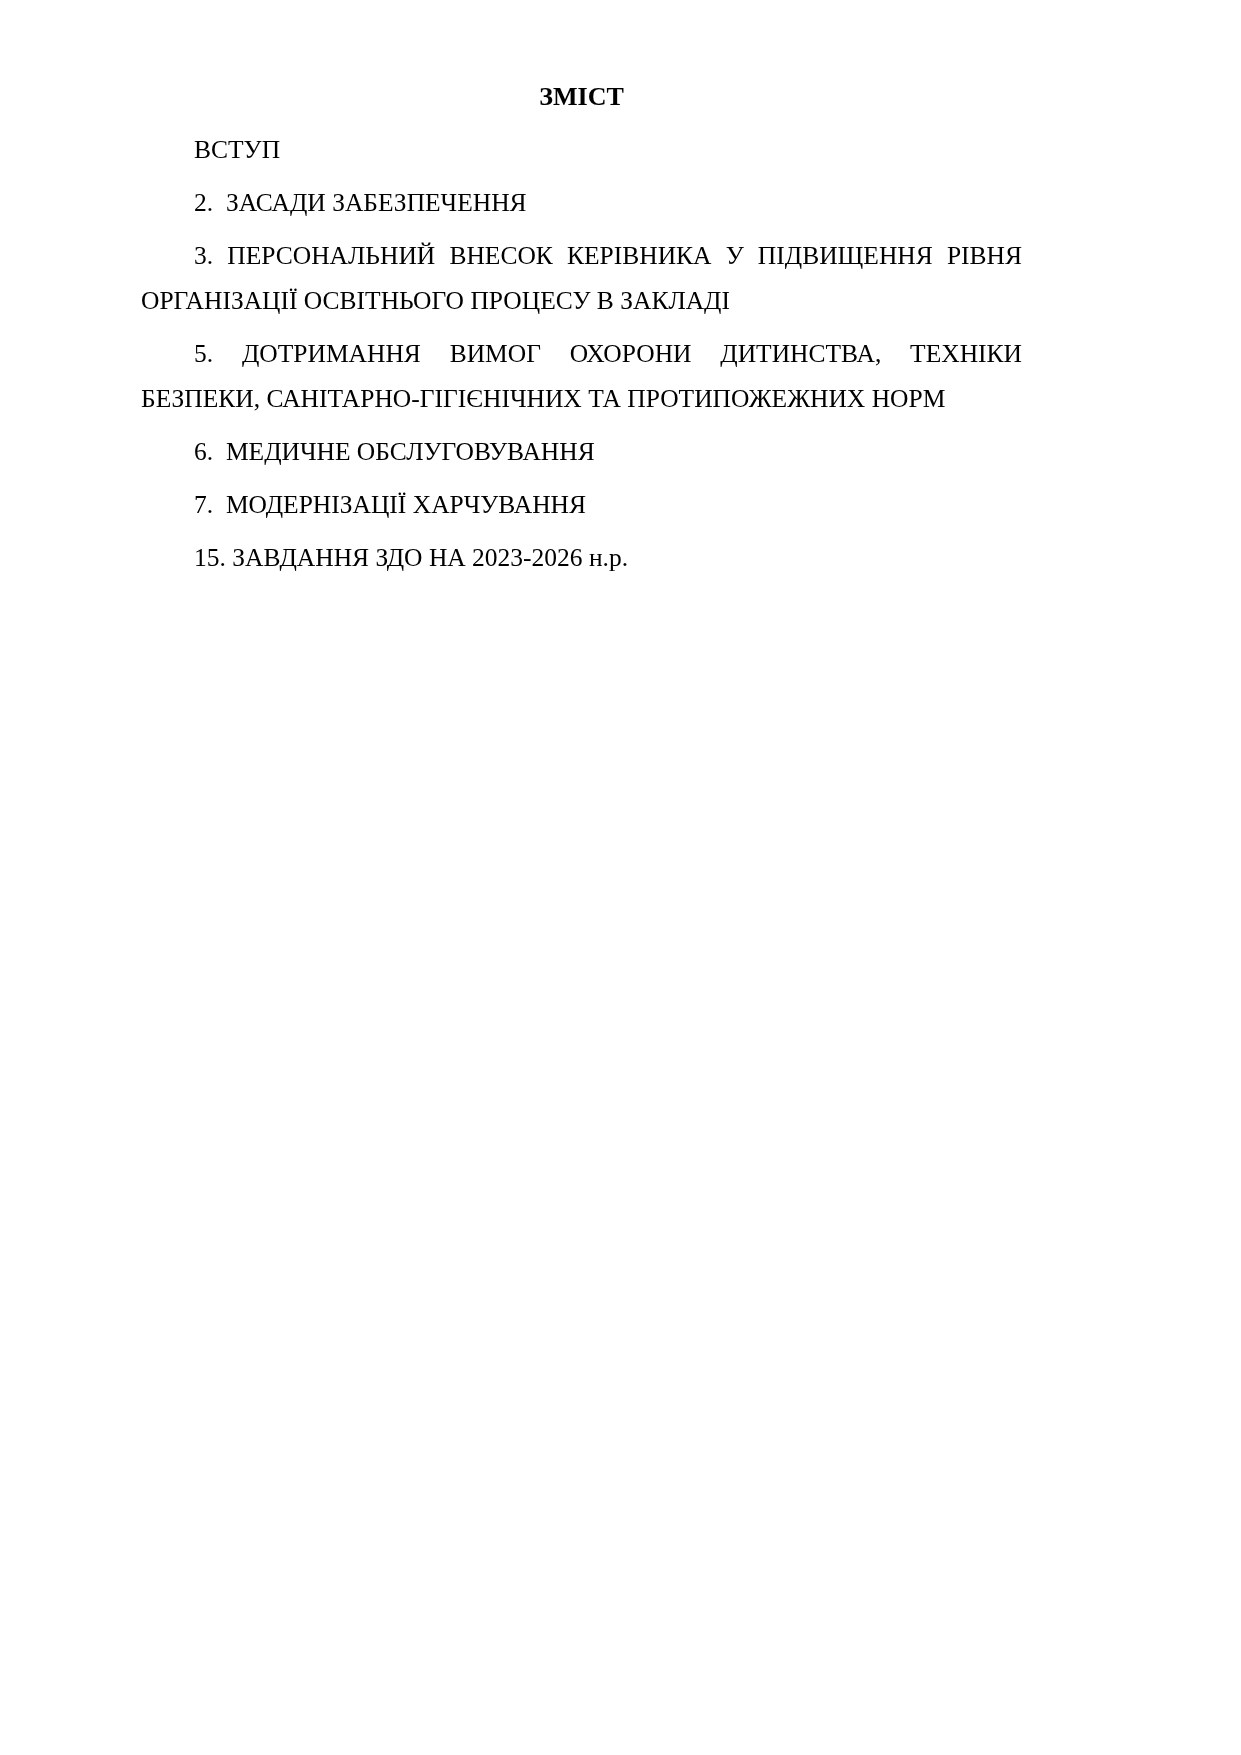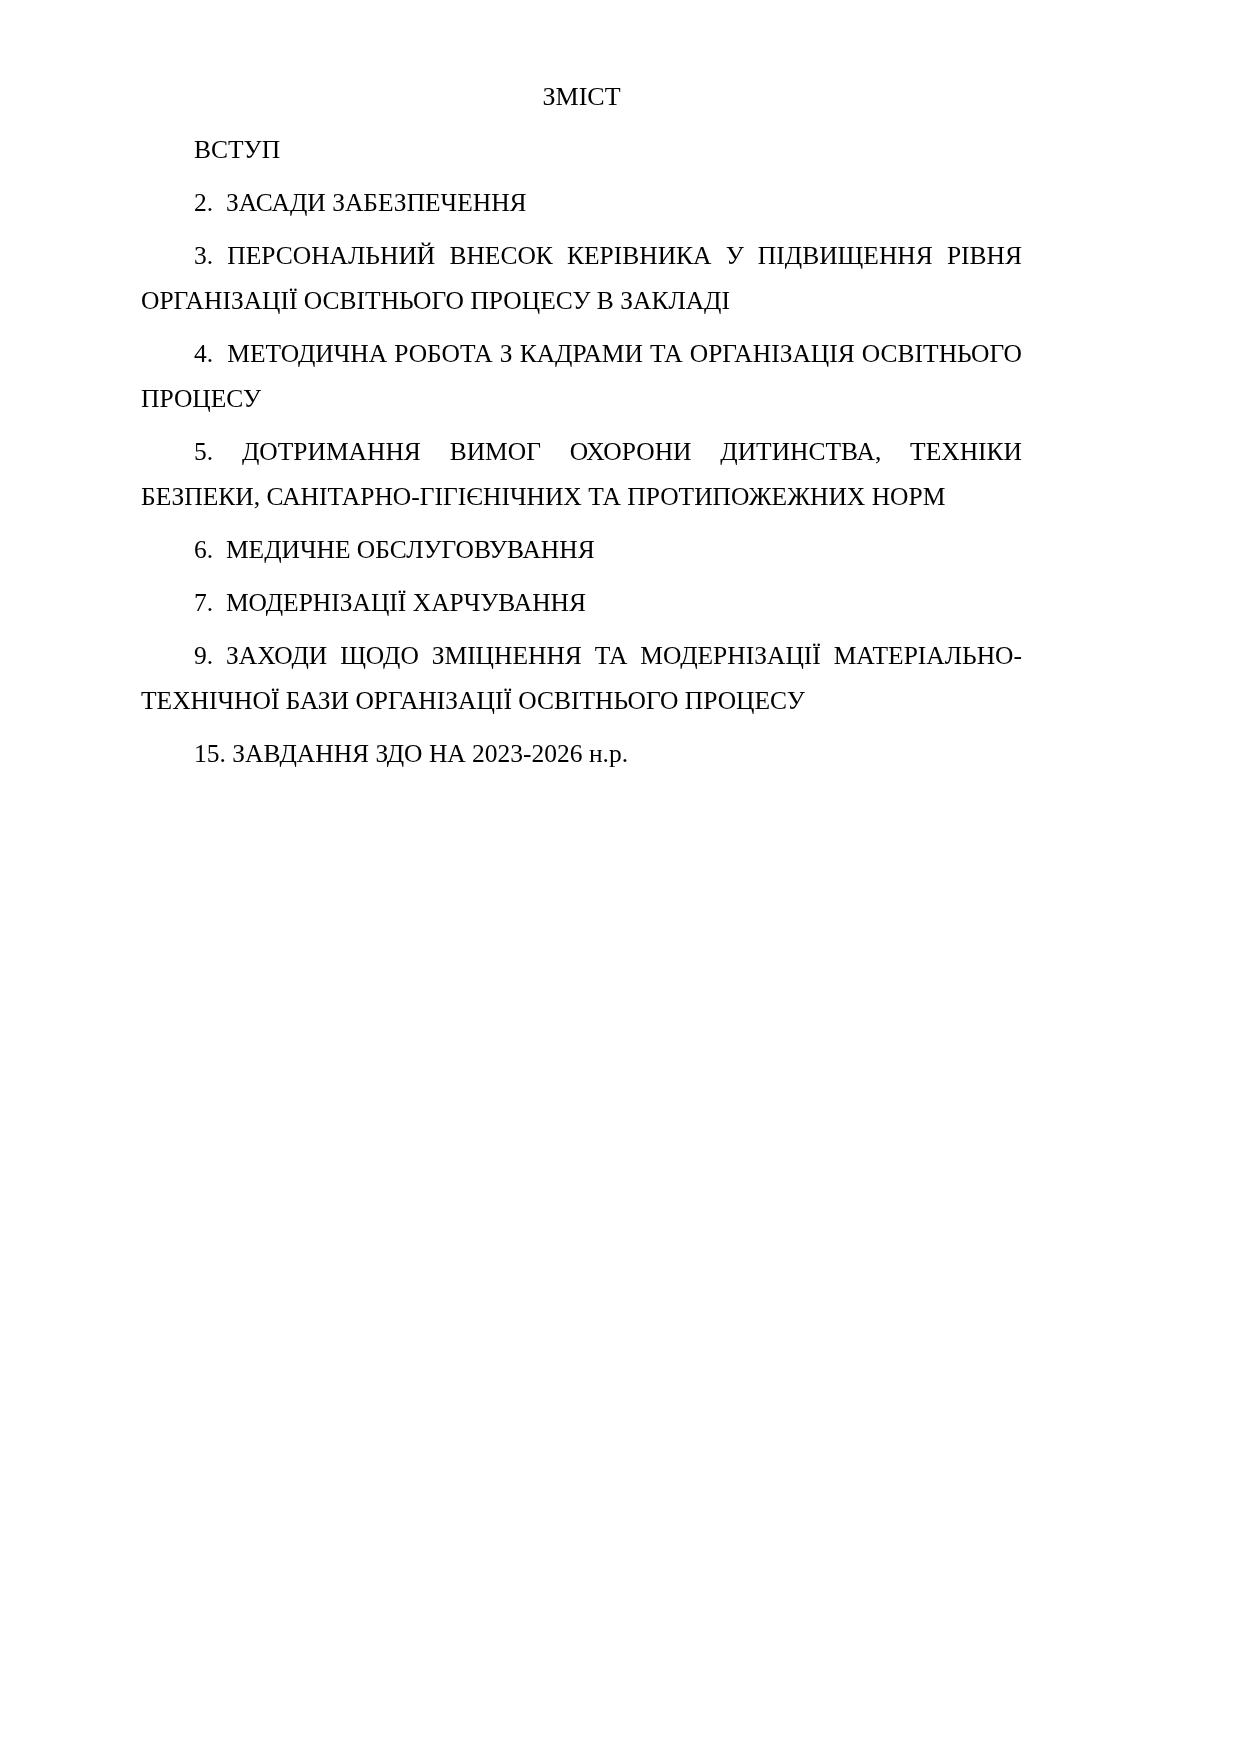--- a/index.html
+++ b/index.html
@@ -16,21 +16,21 @@
       color: #000000;
     }
     .page {
       position: absolute;
       left: 133px;
       top: 74px;
       width: 897px;
     }
     .title {
       text-align: center;
-      font-weight: normal;
+      font-weight: bold;
       font-size: 26px;
       line-height: 45px;
       height: 45px;
       margin: 0;
       padding-left: 0;
     }
     .toc {
       list-style: none;
       margin: 0;
       padding: 0;
@@ -67,31 +67,25 @@
     <li class="toc-item single">
       <span>ВСТУП</span>
     </li>
     <li class="toc-item single">
       <span class="num wide">2.</span><span>ЗАСАДИ ЗАБЕЗПЕЧЕННЯ</span>
     </li>
     <li class="toc-item">
       <span class="num">3.</span><span>ПЕРСОНАЛЬНИЙ ВНЕСОК КЕРІВНИКА У ПІДВИЩЕННЯ РІВНЯ ОРГАНІЗАЦІЇ ОСВІТНЬОГО ПРОЦЕСУ В ЗАКЛАДІ</span>
     </li>
     <li class="toc-item">
-      <span class="num wide">4.</span><span>МЕТОДИЧНА РОБОТА З КАДРАМИ ТА ОРГАНІЗАЦІЯ ОСВІТНЬОГО ПРОЦЕСУ</span>
-    </li>
-    <li class="toc-item">
       <span class="num">5.</span><span>ДОТРИМАННЯ ВИМОГ ОХОРОНИ ДИТИНСТВА, ТЕХНІКИ БЕЗПЕКИ, САНІТАРНО-ГІГІЄНІЧНИХ ТА ПРОТИПОЖЕЖНИХ НОРМ</span>
     </li>
     <li class="toc-item single">
       <span class="num wide">6.</span><span>МЕДИЧНЕ ОБСЛУГОВУВАННЯ</span>
     </li>
     <li class="toc-item single">
       <span class="num wide">7.</span><span>МОДЕРНІЗАЦІЇ ХАРЧУВАННЯ</span>
     </li>
-    <li class="toc-item">
-      <span class="num">9.</span><span>ЗАХОДИ ЩОДО ЗМІЦНЕННЯ ТА МОДЕРНІЗАЦІЇ МАТЕРІАЛЬНО-ТЕХНІЧНОЇ БАЗИ ОРГАНІЗАЦІЇ ОСВІТНЬОГО ПРОЦЕСУ</span>
-    </li>
     <li class="toc-item single">
       <span class="num">15.</span><span>ЗАВДАННЯ ЗДО НА 2023-2026 н.р.</span>
     </li>
   </ul>
 </div>
 
 </body></html>

